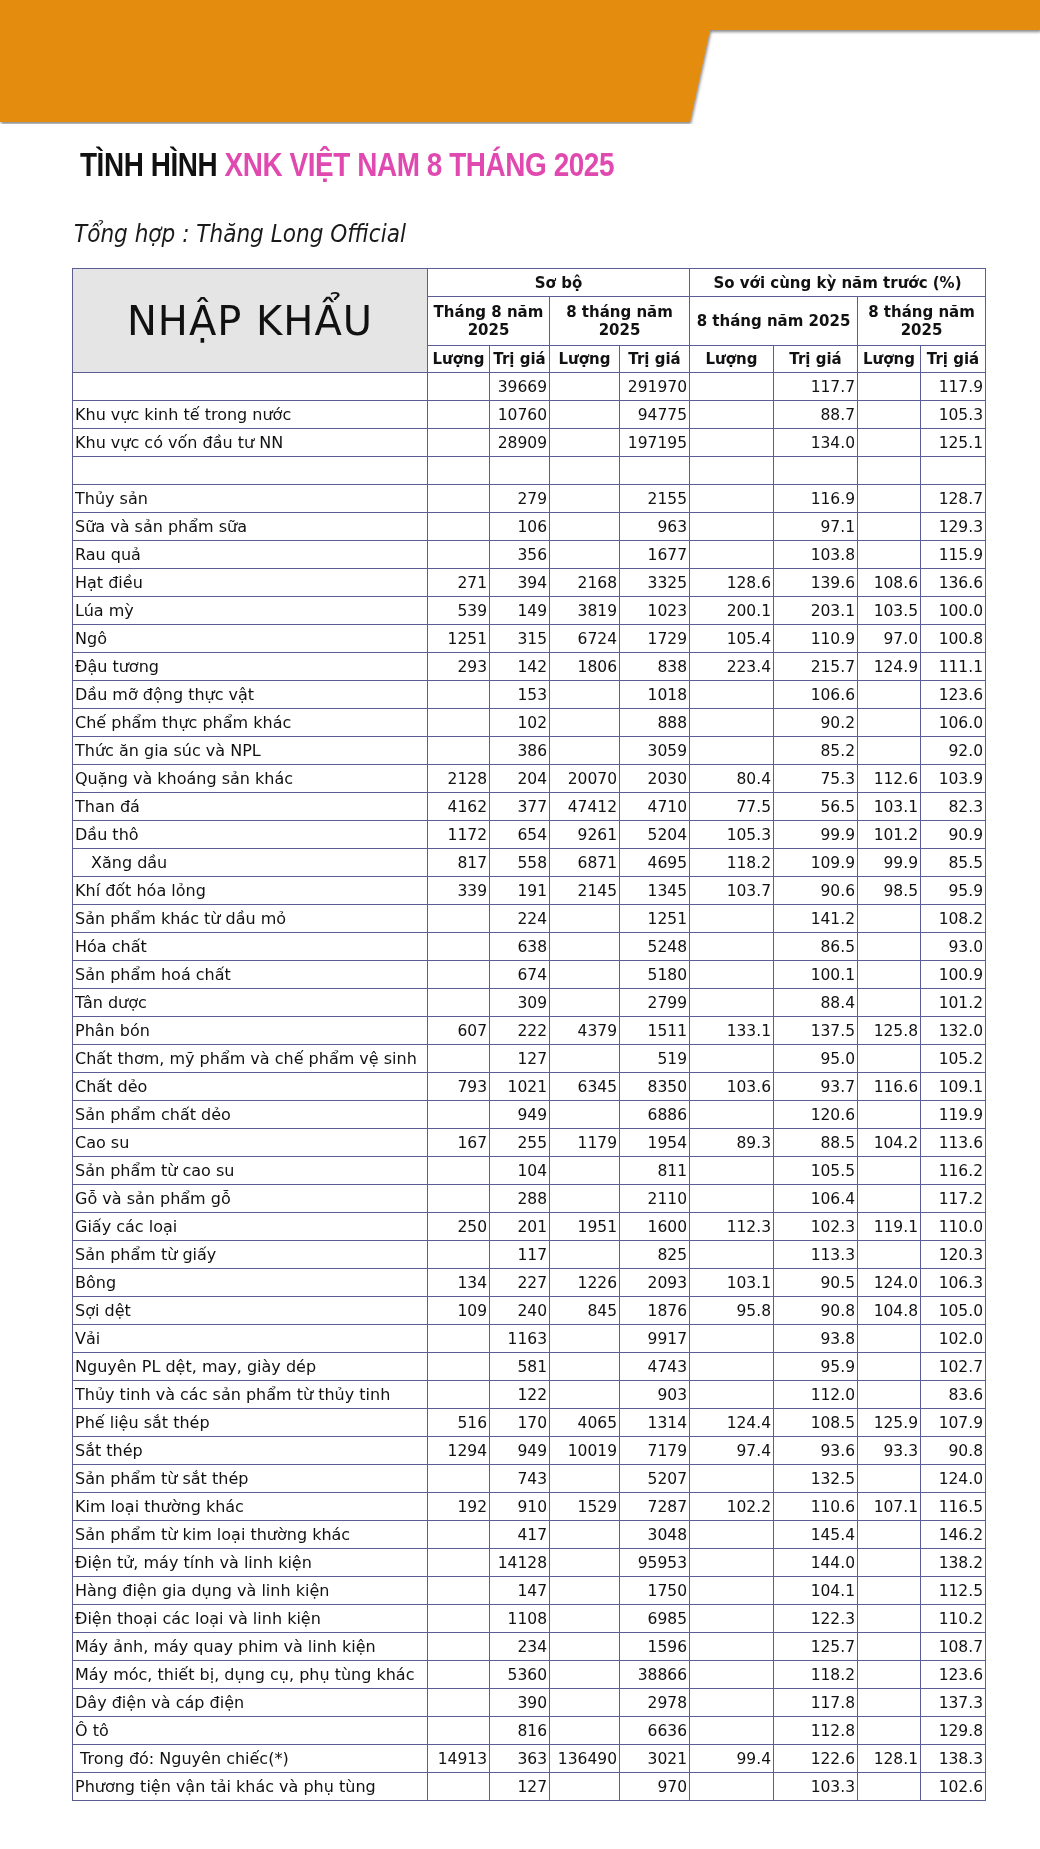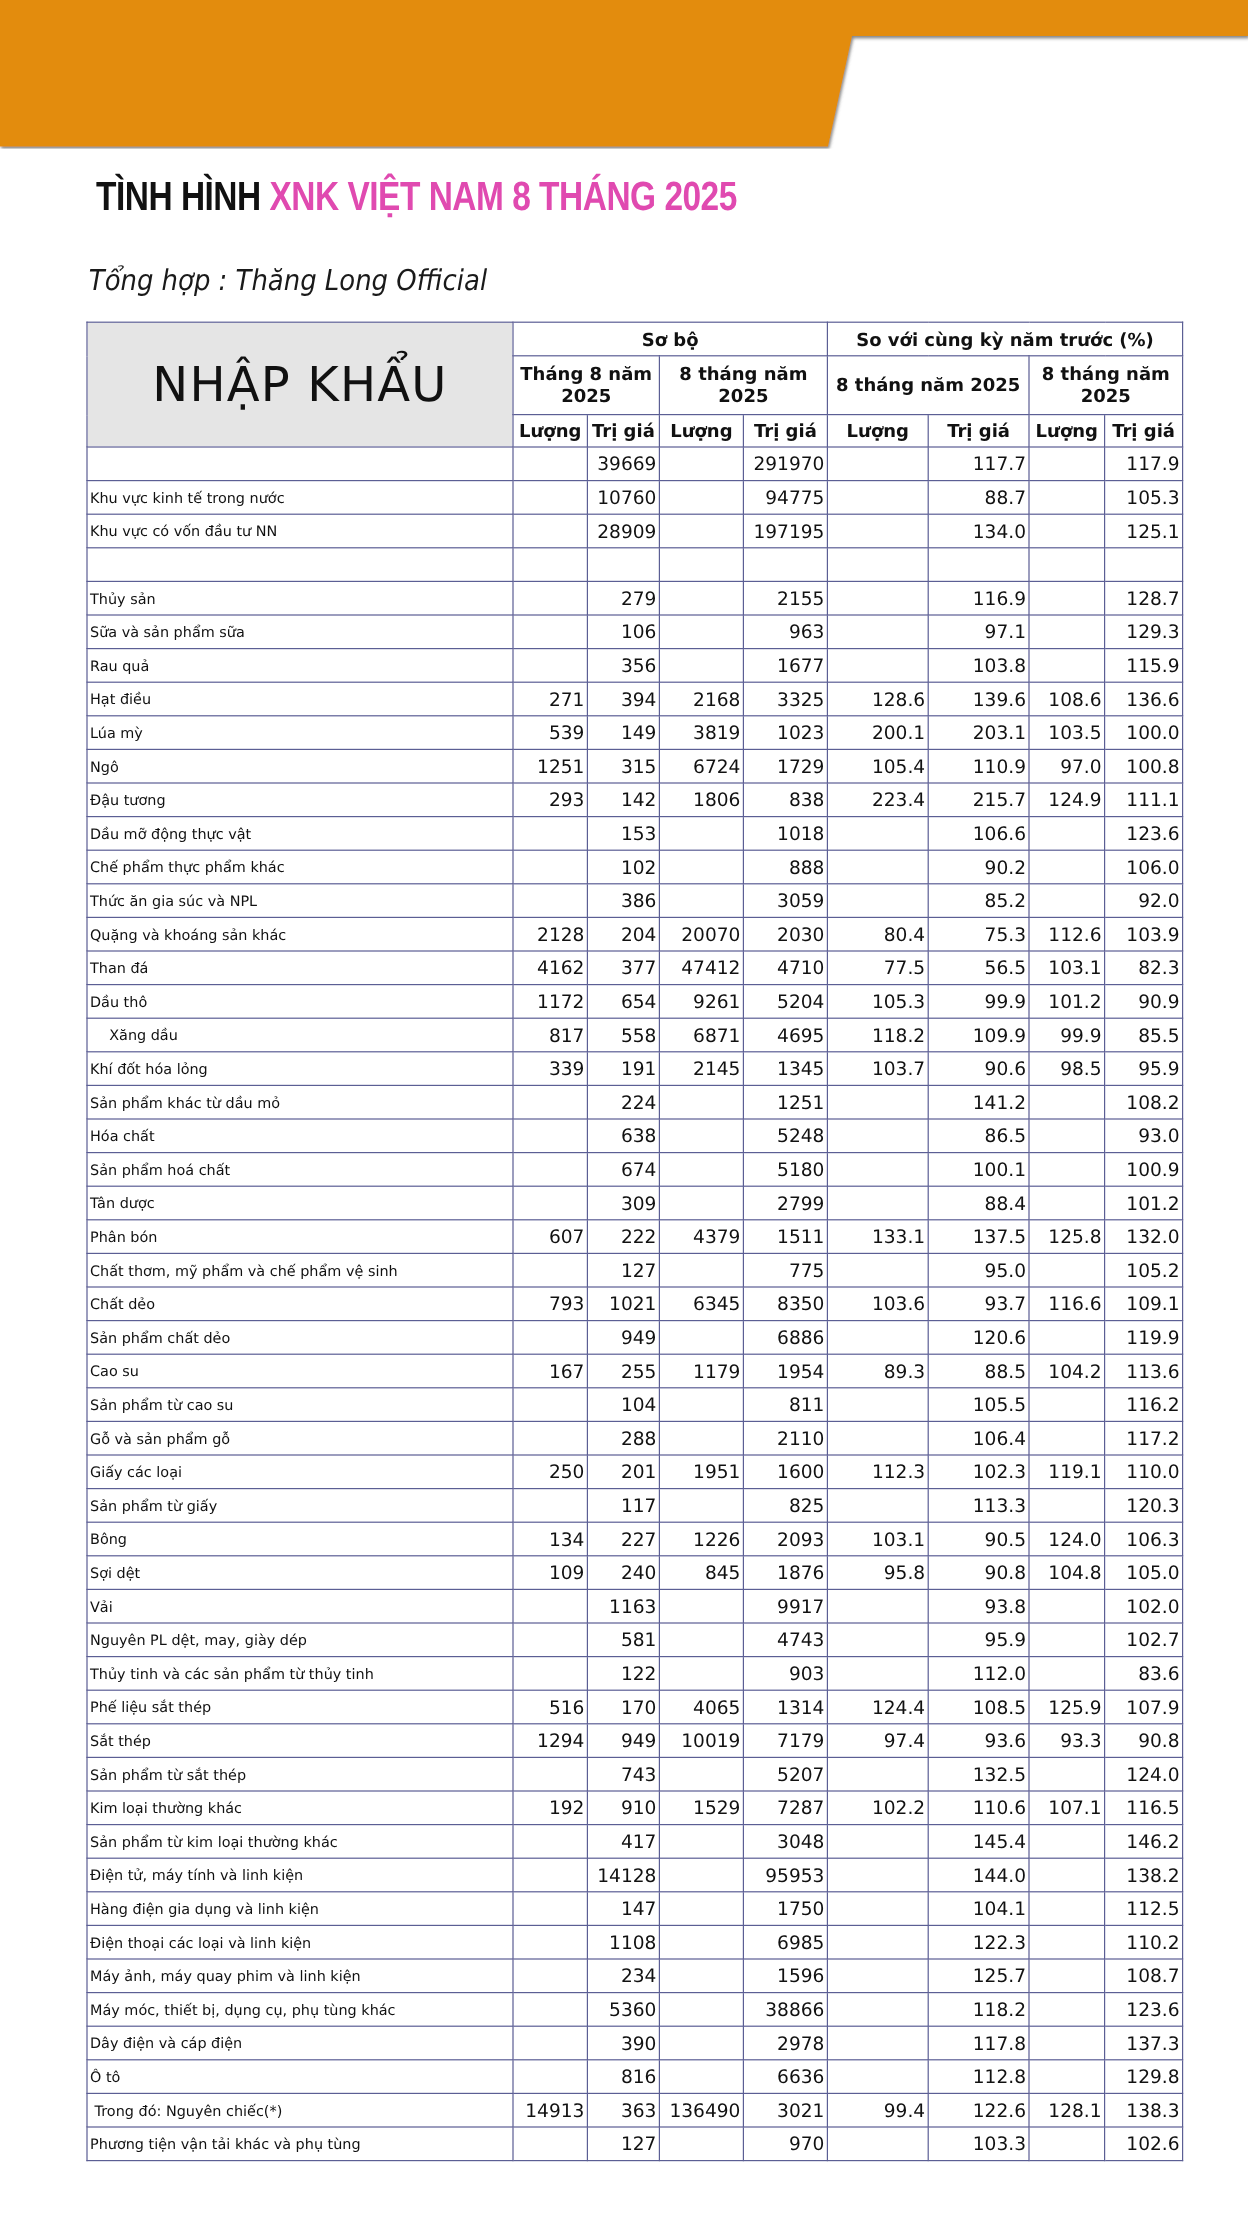--- a/index.html
+++ b/index.html
@@ -17,21 +17,21 @@
               transform-origin: left top; white-space: nowrap; }
   table.grid { position: absolute; left: 72px; top: 268px; border-collapse: collapse;
                table-layout: fixed; font-family: "DejaVu Sans", sans-serif; font-size: 15.5px; }
   table.grid td, table.grid th { border: 1.5px solid #5b5e94; padding: 0 2px; overflow: hidden;
                white-space: nowrap; }
   table.grid th { font-weight: bold; font-size: 15px; text-align: center; line-height: 18px; }
   .corner { background: #e5e5e5; font-weight: normal !important; font-size: 40px !important;
             letter-spacing: 1px; }
   .hdr-wrap { white-space: normal !important; }
   table.grid td { height: 27px; }
-  td.label { text-align: left; padding-left: 1px; font-size: 12px; }
+  td.label { text-align: left; padding-left: 1px; font-size: 16px; }
   td.num { text-align: right; padding-right: 2px; }
   tr.h1 th { height: 27px; }
   tr.h2 th { height: 48px; }
   tr.h3 th { height: 26px; }
 </style>
 </head>
 <body>
 
 <div class="banner">
   <svg width="1040" height="124" viewBox="0 0 1040 124">
@@ -348,21 +348,21 @@
         <td class="num">133.1</td>
         <td class="num">137.5</td>
         <td class="num">125.8</td>
         <td class="num">132.0</td>
       </tr>
       <tr>
         <td class="label" style="white-space: pre;">Chất thơm, mỹ phẩm và chế phẩm vệ sinh</td>
         <td class="num"></td>
         <td class="num">127</td>
         <td class="num"></td>
-        <td class="num">775</td>
+        <td class="num">519</td>
         <td class="num"></td>
         <td class="num">95.0</td>
         <td class="num"></td>
         <td class="num">105.2</td>
       </tr>
       <tr>
         <td class="label" style="white-space: pre;">Chất dẻo</td>
         <td class="num">793</td>
         <td class="num">1021</td>
         <td class="num">6345</td>

